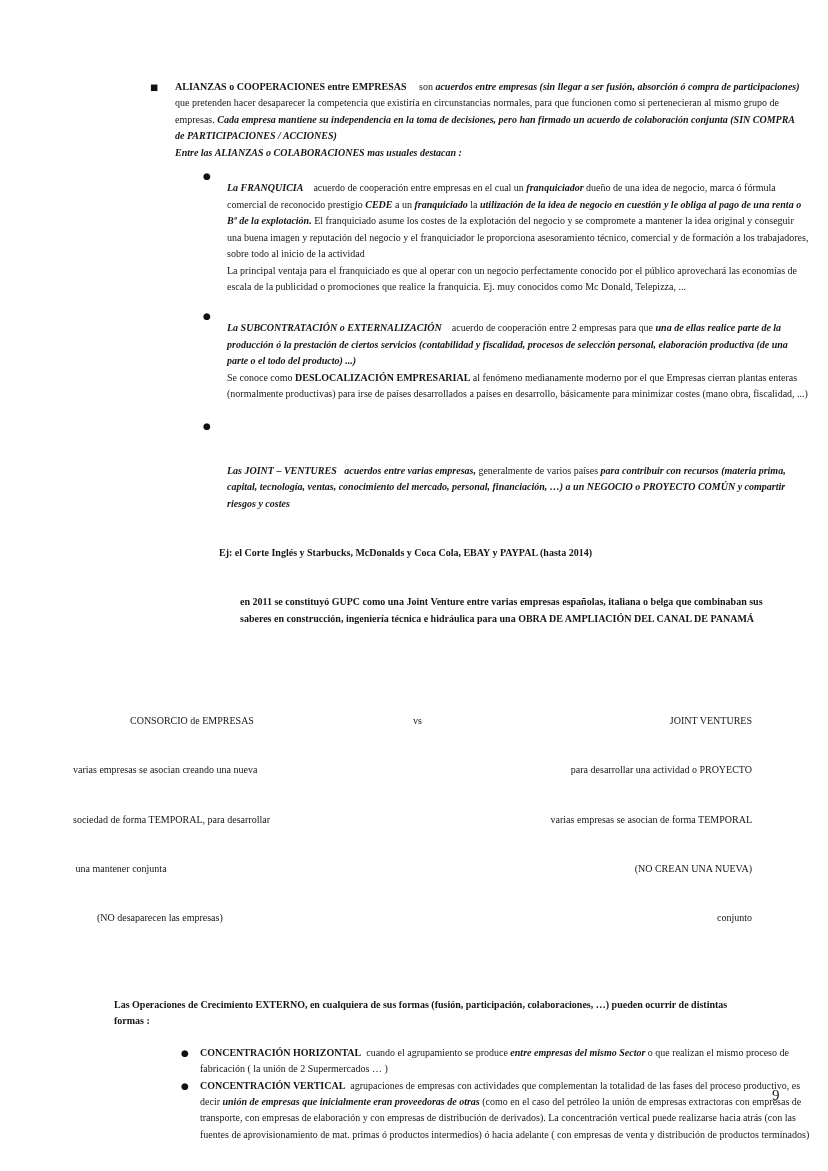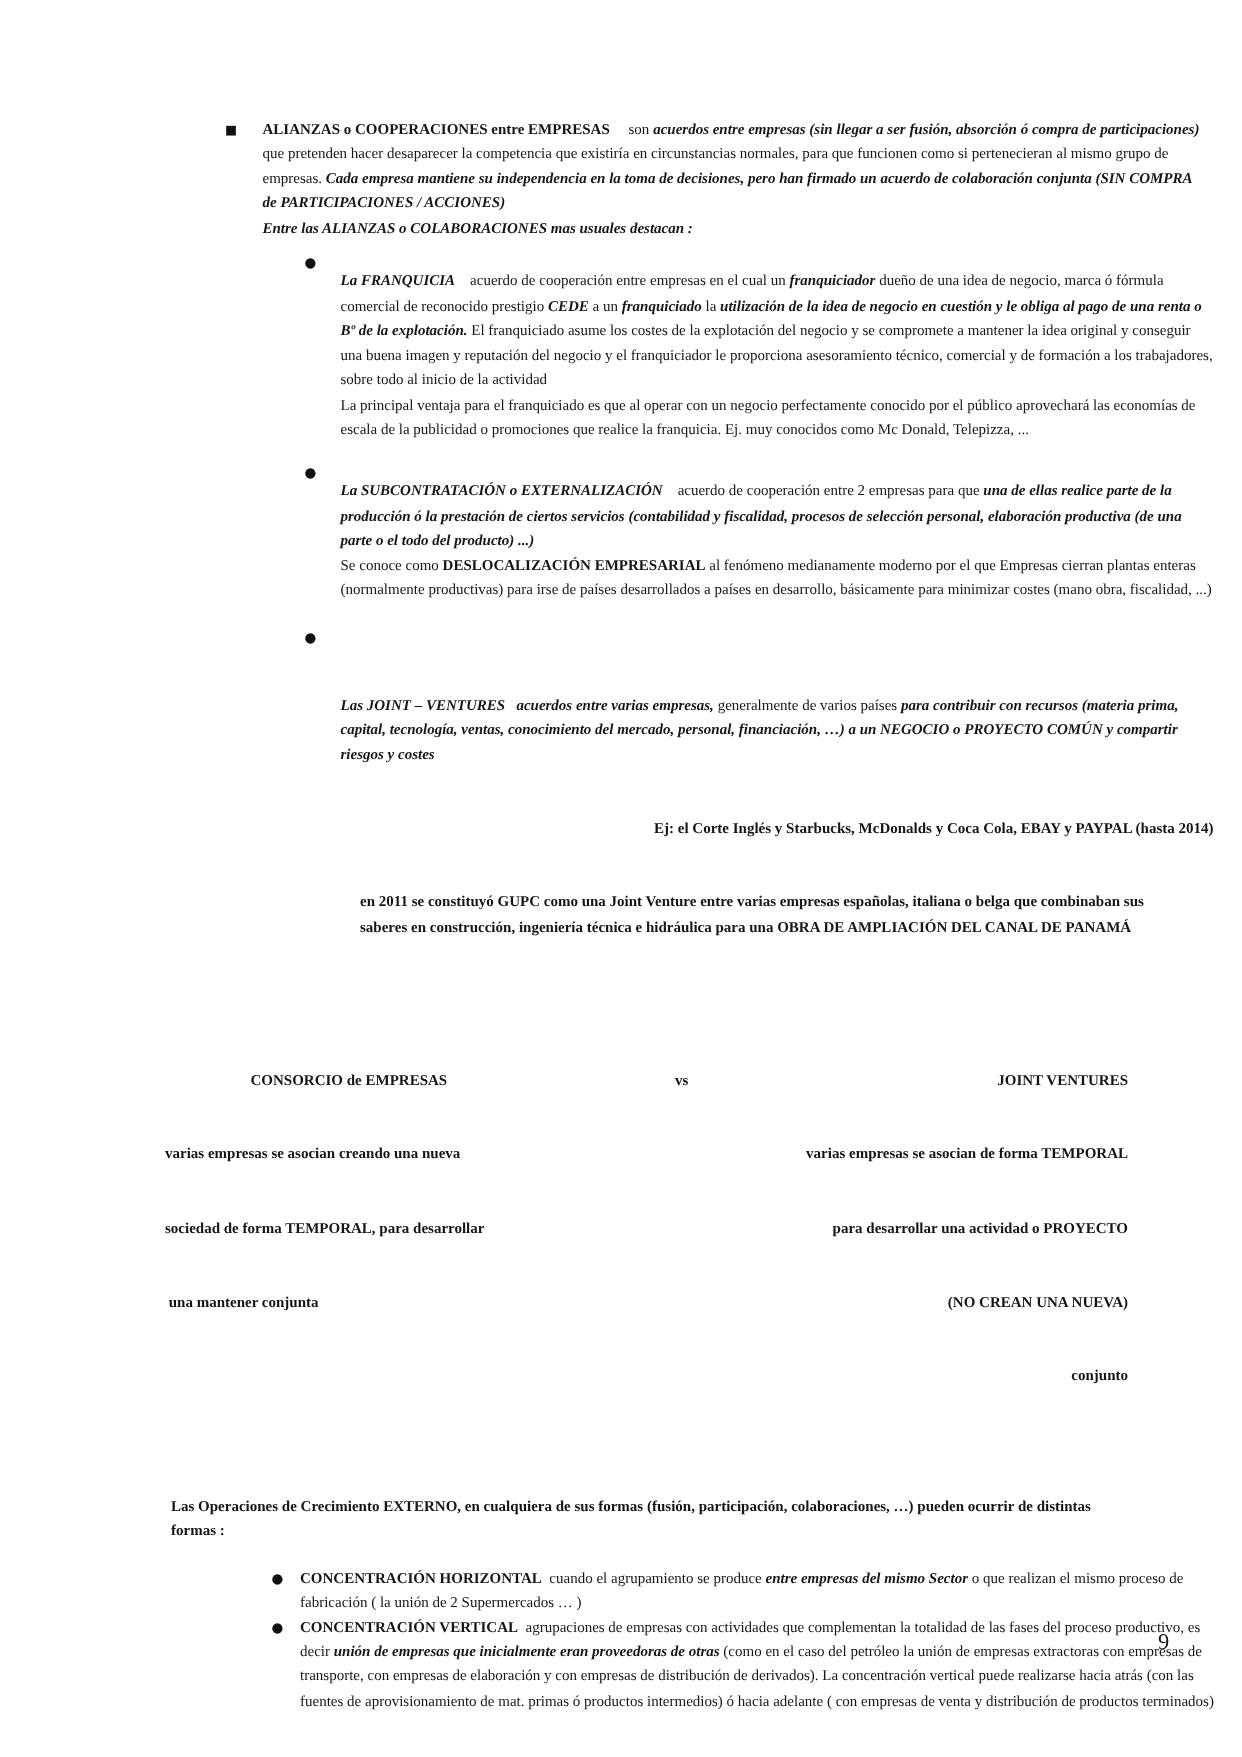--- a/index.html
+++ b/index.html
@@ -26,25 +26,25 @@
 
   .main { margin-left: 150px; }
   .main .txt { width: 630px; }
 
   .sub { margin-left: 203px; }
   .sub .txt { width: 582px; margin-top: 12px; }
   .g1 { margin-top: 7px; }
   .g2 { margin-top: 13px; }
   .g3 { margin-top: 15px; }
 
-  .ej1 { margin-left: -8px; text-align: right; }
+  .ej1 { margin-left: -8px; }
   .ej2 { margin-left: 13px; width: 547px; }
 
   .cmp { display: flex; align-items: flex-start; margin-top: 20px; }
-  .cmp .txt div { font-weight: 700; margin-left: 37px; }
+  .cmp .txt div { font-weight: 400; }
   .cmp-left  { margin-left: 73px; width: 332px; }
   .cmp-left .title { padding-left: 57px; }
   .cmp-left .ind { padding-left: 24px; }
   .vs { margin-left: 8px; width: 32px; }
   .cmp-right { margin-left: 9px; width: 298px; text-align: right; }
 
   .externo { margin-left: 114px; margin-top: 37px; width: 642px; font-weight: 700; }
 
   .con { margin-left: 181px; }
   .con .dot { width: 19px; }
@@ -87,28 +87,29 @@
       <div class="ej2 b">en 2011 se constituyó GUPC como una Joint Venture entre varias empresas españolas, italiana o belga que combinaban sus saberes en construcción, ingeniería técnica e hidráulica para una OBRA DE AMPLIACIÓN DEL CANAL DE PANAMÁ</div>
     </div>
   </section>
 
   <section class="cmp">
     <div class="txt cmp-left">
       <div class="title">CONSORCIO de EMPRESAS</div>
       <div>varias empresas se asocian creando una nueva</div>
       <div>sociedad de forma TEMPORAL, para desarrollar</div>
       <div> una mantener conjunta</div>
+      <div class="ind">(NO desaparecen las empresas)</div>
     </div>
     <div class="txt vs">
       <div>vs</div>
     </div>
     <div class="txt cmp-right">
       <div>JOINT VENTURES</div>
+      <div>para desarrollar una actividad o PROYECTO</div>
       <div>varias empresas se asocian de forma TEMPORAL</div>
-      <div>para desarrollar una actividad o PROYECTO</div>
       <div>(NO CREAN UNA NUEVA)</div>
       <div>conjunto</div>
     </div>
   </section>
 
   <section class="txt externo">Las Operaciones de Crecimiento EXTERNO, en cualquiera de sus formas (fusión, participación, colaboraciones, …) pueden ocurrir de distintas formas :</section>
 
   <section class="blk con con-first">
     <span class="marker dot">●</span>
     <div class="txt"><span class="b">CONCENTRACIÓN HORIZONTAL</span><span>  cuando el agrupamiento se produce </span><span class="b i">entre empresas del mismo Sector</span><span> o que realizan el mismo proceso de fabricación ( la unión de 2 Supermercados … )</span></div>

